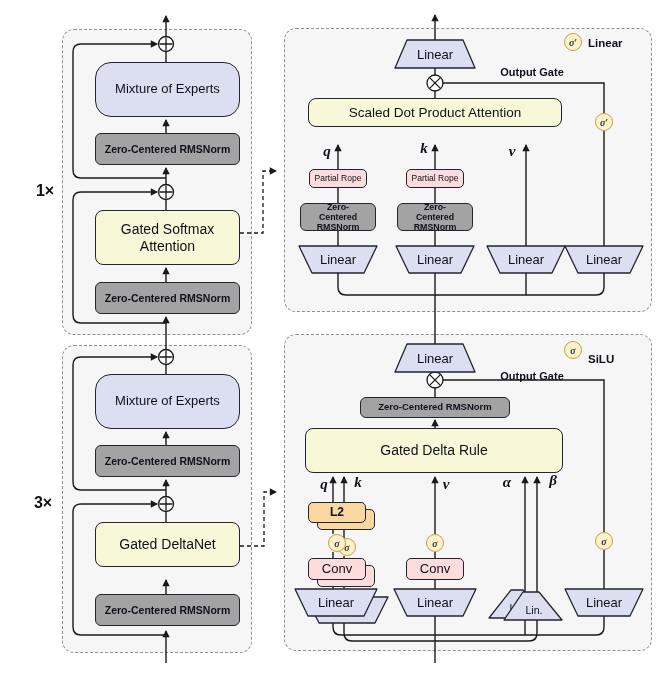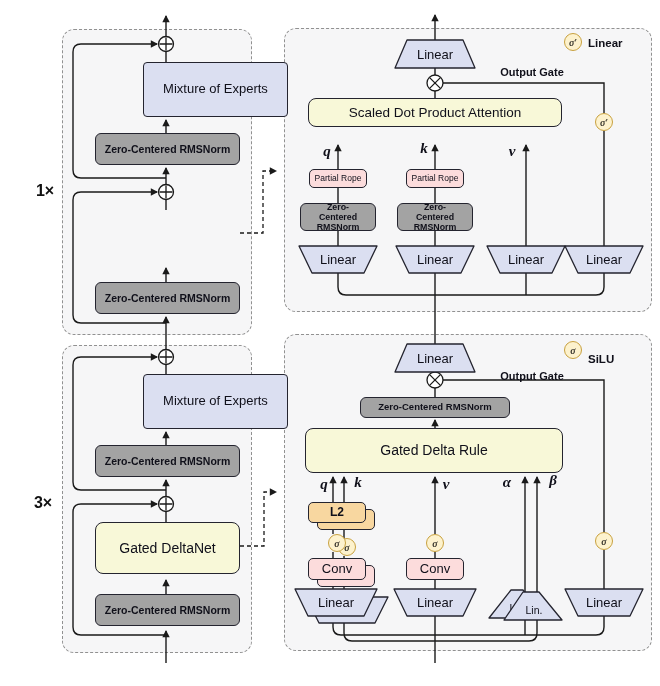--- a/index.html
+++ b/index.html
@@ -2,21 +2,21 @@
 <html><head>
 <meta charset="utf-8">
 <style>
   html,body{margin:0;padding:0;background:#ffffff;}
   #canvas{position:relative;width:660px;height:686px;background:#ffffff;overflow:hidden;
           font-family:"Liberation Sans",sans-serif;}
   .panel{position:absolute;background:#f6f6f7;border:1.5px dashed #919191;border-radius:12px;box-sizing:border-box;}
   #wires{position:absolute;left:0;top:0;}
   .bx{position:absolute;display:flex;align-items:center;justify-content:center;text-align:center;
       border:1.3px solid #24242f;color:#10101a;box-sizing:border-box;line-height:1.15;}
-  .lav{background:#dbdff1;border-radius:4px;margin-left:48px;}
+  .lav{background:#dbdff1;border-radius:16px;}
   .org{background:#a3a3a3;border-radius:6px;}
   .yel{background:#f8f8d8;border-radius:8px;}
   .pnk{background:#fcdcdc;border-radius:5px;}
   .tan{background:#f8d7a0;border-radius:5px;}
   .sig{position:absolute;width:18px;height:18px;border-radius:50%;background:#fdf2cd;border:1.2px solid #c8a13f;
        display:flex;align-items:center;justify-content:center;font:italic 600 10px "Liberation Serif",serif;
        color:#3a372e;box-sizing:border-box;}
   .txt{position:absolute;display:flex;align-items:center;justify-content:center;text-align:center;color:#10101a;}
   .math{position:absolute;font:italic 700 15px "Liberation Serif",serif;color:#10101a;text-align:center;}
   .rep{position:absolute;font-weight:700;font-size:16px;color:#111;text-align:center;}
@@ -157,25 +157,26 @@
     <text x="518" y="612" text-anchor="middle" font-family="Liberation Sans, sans-serif" font-size="10.5" fill="#10101a">Lin.</text>
     <polygon points="504,620 523,592 539,592 562,620" fill="#dbdff1" stroke="#24242f" stroke-width="1.3" stroke-linejoin="round"></polygon>
     <text x="534" y="614" text-anchor="middle" font-family="Liberation Sans, sans-serif" font-size="10.5" fill="#10101a">Lin.</text>
   </svg>
 
   <div class="rep" style="left:26px;top:182px;width:38px;">1×</div>
   <div class="rep" style="left:24px;top:494px;width:38px;">3×</div>
 
   <div class="bx lav" style="left:95px;top:62px;width:145px;height:55px;font-size:13px;font-weight:500;">Mixture of Experts</div>
   <div class="bx org" style="left:95px;top:133px;width:145px;height:32px;font-size:10.5px;font-weight:600;">Zero-Centered RMSNorm</div>
+  <div class="bx yel" style="left:95px;top:210px;width:145px;height:55px;font-size:14px;font-weight:500;padding:0 22px;">Gated Softmax Attention</div>
   <div class="bx org" style="left:95px;top:282px;width:145px;height:32px;font-size:10.5px;font-weight:600;">Zero-Centered RMSNorm</div>
 
   <div class="bx lav" style="left:95px;top:374px;width:145px;height:55px;font-size:13px;font-weight:500;">Mixture of Experts</div>
   <div class="bx org" style="left:95px;top:445px;width:145px;height:32px;font-size:10.5px;font-weight:600;">Zero-Centered RMSNorm</div>
-  <div class="bx yel" style="left:95px;top:522px;width:145px;height:52px;font-size:14px;font-weight:500;">Gated DeltaNet</div>
+  <div class="bx yel" style="left:95px;top:522px;width:145px;height:45px;font-size:14px;font-weight:500;">Gated DeltaNet</div>
   <div class="bx org" style="left:95px;top:594px;width:145px;height:32px;font-size:10.5px;font-weight:600;">Zero-Centered RMSNorm</div>
 
   <div class="txt" style="left:395px;top:44px;width:80px;height:20px;font-size:13px;font-weight:500;">Linear</div>
   <div class="sig" style="left:564px;top:33px;">σ′</div>
   <div class="txt small-cap" style="left:588px;top:35px;width:60px;height:15px;justify-content:flex-start;">Linear</div>
   <div class="txt" style="left:493px;top:65px;width:78px;height:14px;font-size:11px;font-weight:600;">Output Gate</div>
   <div class="bx yel" style="left:308px;top:98px;width:254px;height:29px;font-size:13.5px;font-weight:500;">Scaled Dot Product Attention</div>
 
   <div class="math" style="left:319px;top:143px;width:16px;">q</div>
   <div class="math" style="left:416px;top:140px;width:16px;">k</div>

